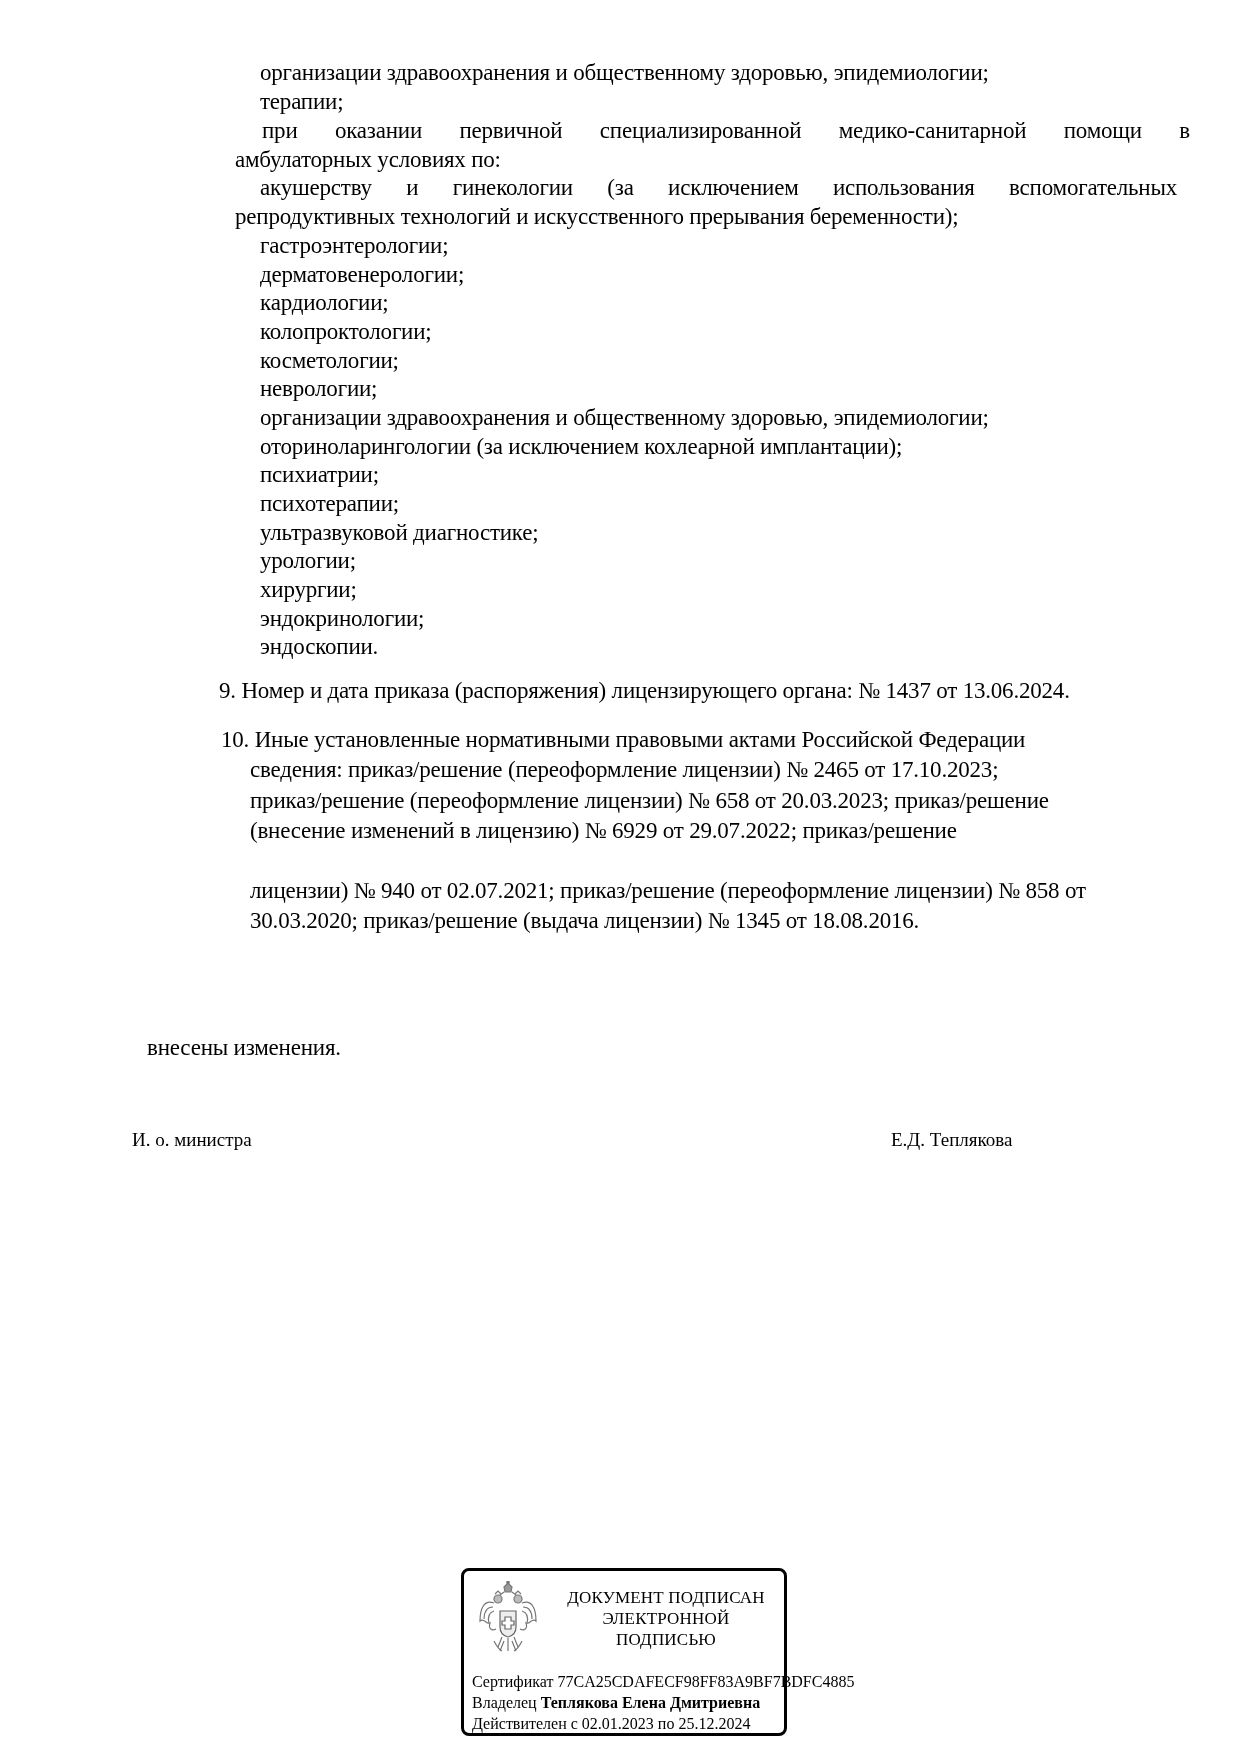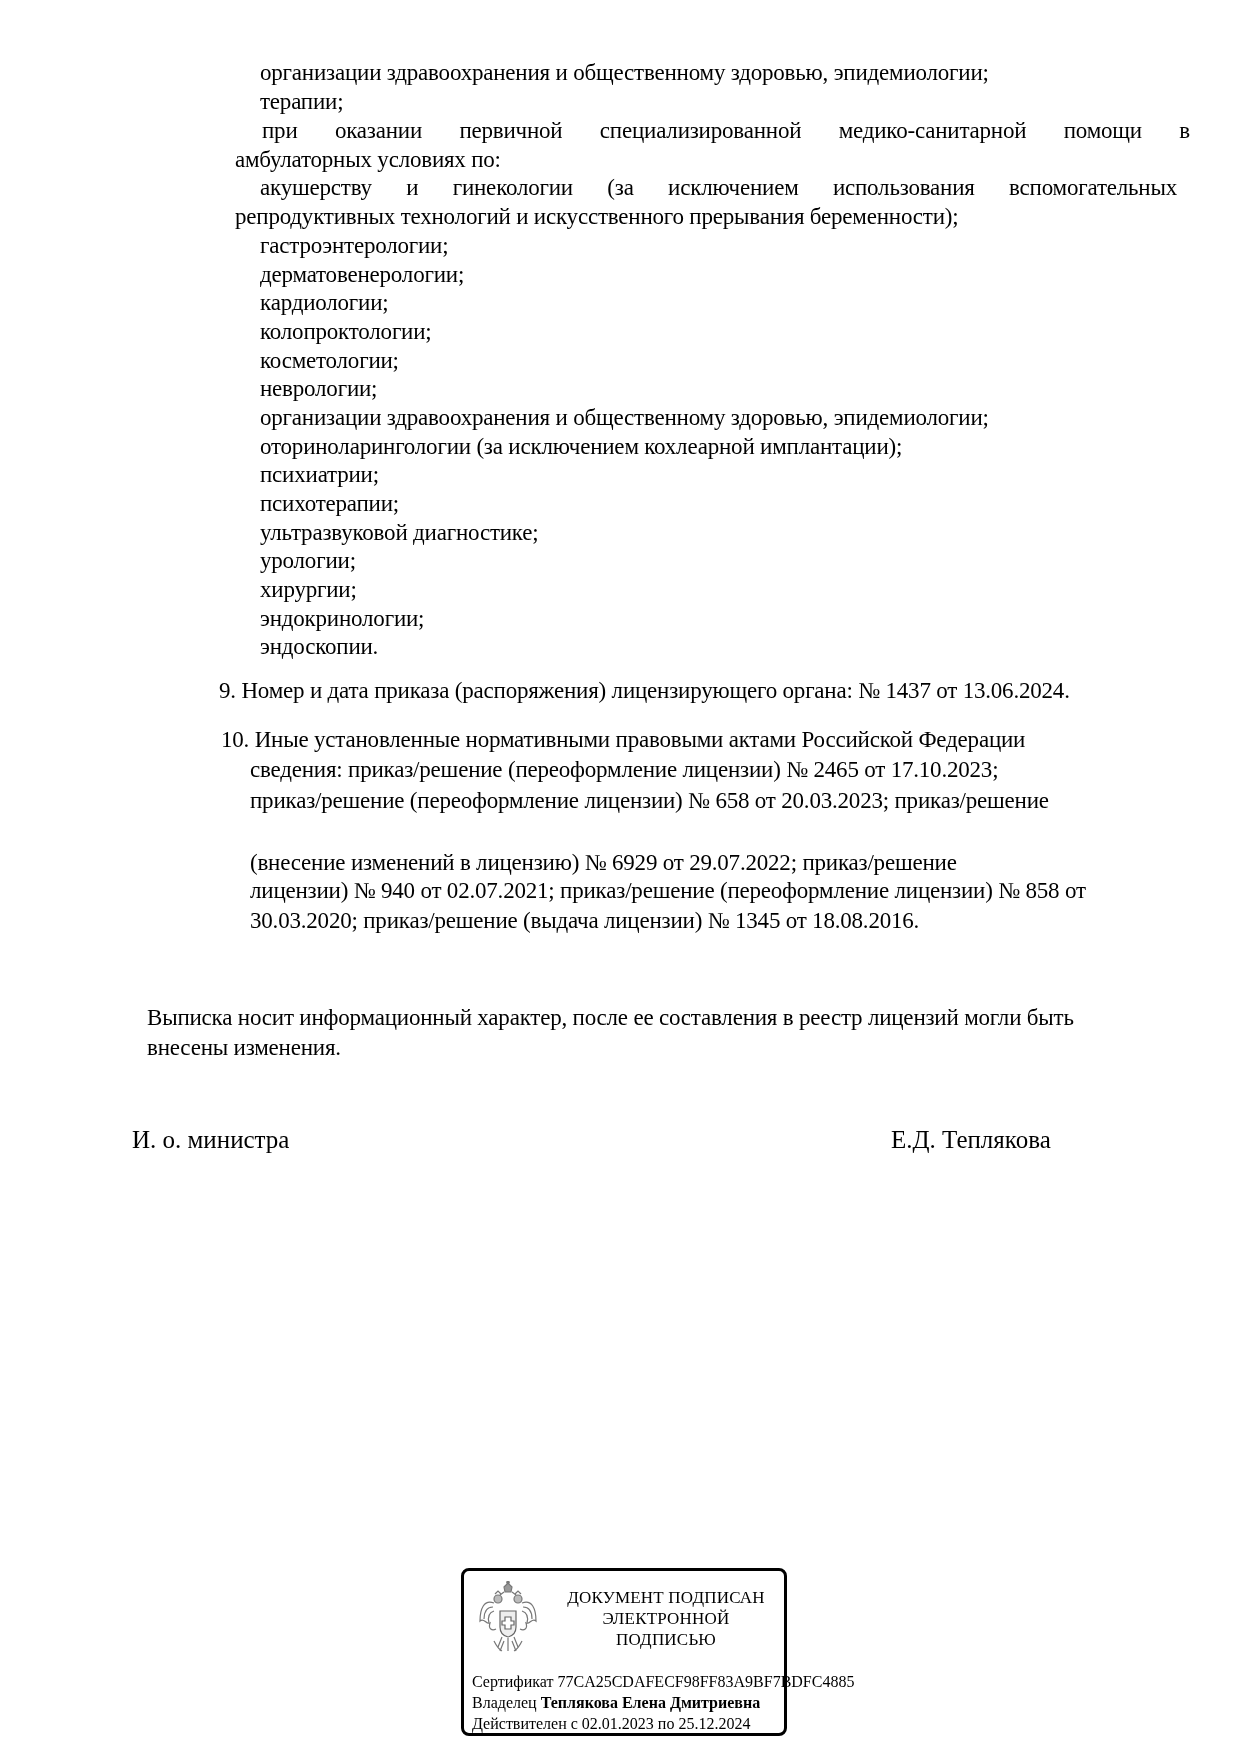--- a/index.html
+++ b/index.html
@@ -7,21 +7,21 @@
       width: 1241px; height: 1755px; position: relative; overflow: hidden;
       font-family: "Liberation Serif", "DejaVu Serif", serif;
       color: #000;
     }
     .page { position: absolute; inset: 0; }
     .line {
       position: absolute; font-size: 23px; line-height: 29px; white-space: nowrap;
       letter-spacing: -0.2px;
     }
     .just { display: flex; justify-content: space-between; white-space: nowrap; }
-    .sig-left, .sig-right { position: absolute; font-size: 25px; line-height: 30px; }
+    .sig-left, .sig-right { position: absolute; font-size: 19px; line-height: 30px; }
     .stamp {
       position: absolute; left: 461px; top: 1568px; width: 326px; height: 168px;
       border: 3px solid #000; border-radius: 8px; box-sizing: border-box;
       font-family: "Liberation Serif", "DejaVu Serif", serif;
     }
     .emblem { position: absolute; left: 12px; top: 10px; width: 64px; height: 74px; }
     .stamp-title {
       position: absolute; left: 90px; right: 6px; top: 16px; text-align: center;
       font-size: 17px; line-height: 21px; letter-spacing: 0.2px;
     }
@@ -72,25 +72,24 @@
   <div class="line" style="left:260px; top:546px;">урологии;</div>
   <div class="line" style="left:260px; top:575px;">хирургии;</div>
   <div class="line" style="left:260px; top:604px;">эндокринологии;</div>
   <div class="line" style="left:260px; top:632px;">эндоскопии.</div>
 
   <div class="line" style="left:219px; top:676px;">9. Номер и дата приказа (распоряжения) лицензирующего органа: № 1437 от 13.06.2024.</div>
 
   <div class="line" style="left:221px; top:725px;">10. Иные установленные нормативными правовыми актами Российской Федерации</div>
   <div class="line" style="left:250px; top:755px;">сведения: приказ/решение (переоформление лицензии) № 2465 от 17.10.2023;</div>
   <div class="line" style="left:250px; top:786px;">приказ/решение (переоформление лицензии) № 658 от 20.03.2023; приказ/решение</div>
-  <div class="line" style="left:250px; top:848px;text-align:center;">(внесение изменений в лицензию) № 6929 от 29.07.2022; приказ/решение</div>
+  <div class="line" style="left:250px; top:816px;text-align:center;">(внесение изменений в лицензию) № 6929 от 29.07.2022; приказ/решение</div>
   <div class="line" style="left:250px; top:876px;">лицензии) № 940 от 02.07.2021; приказ/решение (переоформление лицензии) № 858 от</div>
   <div class="line" style="left:250px; top:906px;">30.03.2020; приказ/решение (выдача лицензии) № 1345 от 18.08.2016.</div>
 
-  <div class="line" style="left:147px; top:1003px;">Выписка носит информационный характер, после ее составления в реестр лицензий могли быть</div>
   <div class="line" style="left:147px; top:1033px;">внесены изменения.</div>
 
   <div class="sig-left" style="left:132px; top:1125px;">И. о. министра</div>
   <div class="sig-right" style="left:891px; top:1125px;">Е.Д. Теплякова</div>
 
   <div class="stamp">
     <svg class="emblem" viewBox="0 0 64 74">
       <g fill="none" stroke="#777" stroke-width="1.2">
 
         <path d="M28 6 L32 2 L36 6 L35 11 L29 11 Z" fill="#999"></path>

